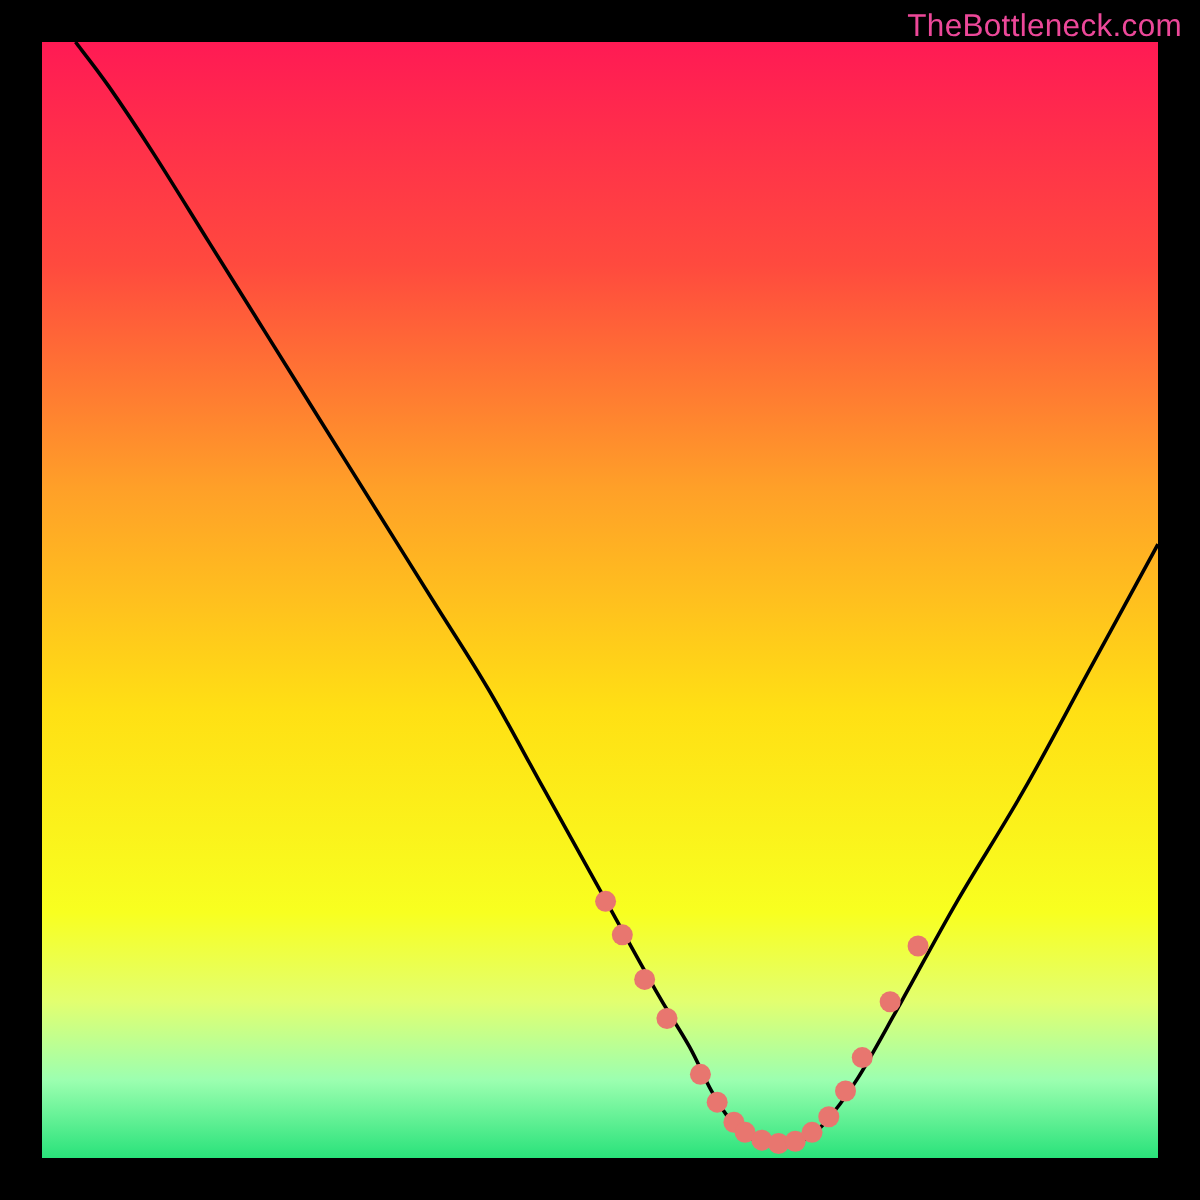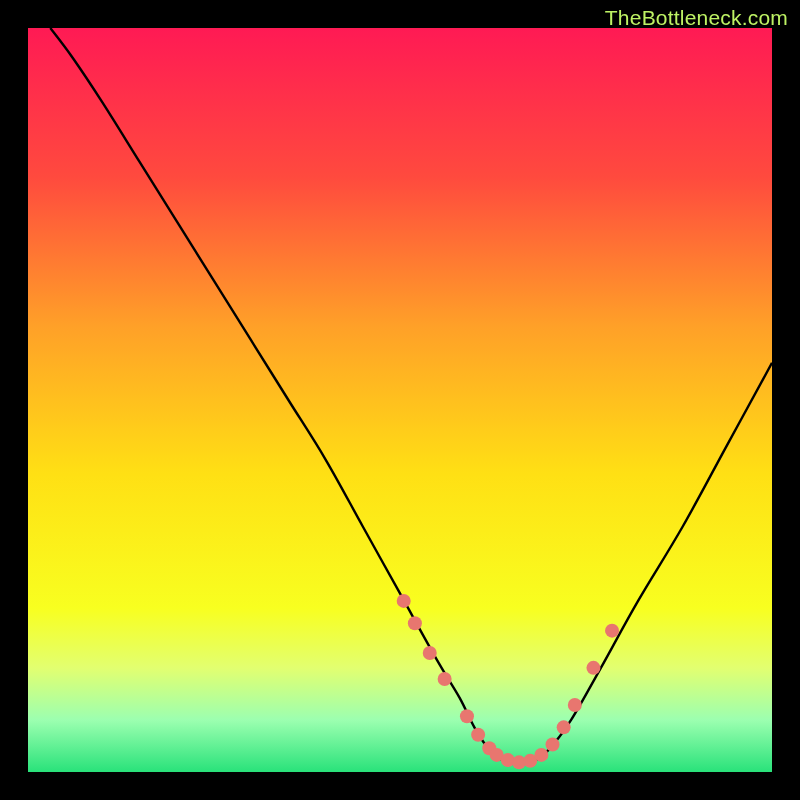--- a/index.html
+++ b/index.html
@@ -24,21 +24,21 @@
     top: 0;
     width: 744px;
     height: 744px;
   }
   .watermark {
     position: absolute;
     top: 6px;
     right: 12px;
     font-family: Arial, Helvetica, sans-serif;
     font-size: 21px;
-    color: #bef264;
+    color: #ec4899;
     letter-spacing: 0.2px;
   }
   svg { display: block; }
 </style>
 </head>
 <body>
 
 <div class="frame">
   <svg class="plot-area" width="744" height="744" viewBox="0 0 744 744">
     <defs>

